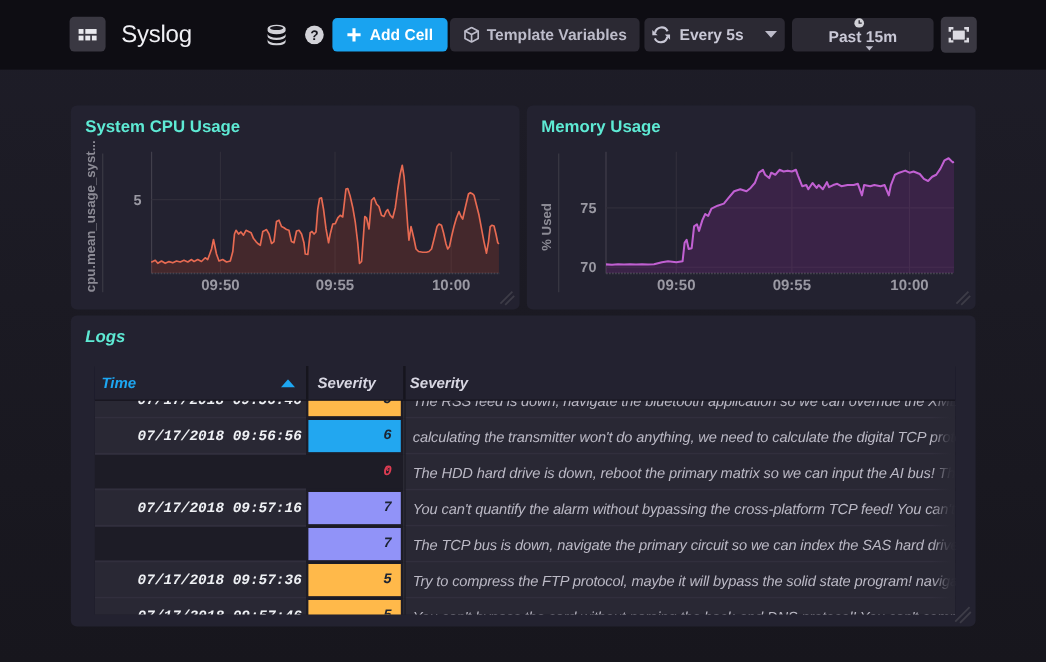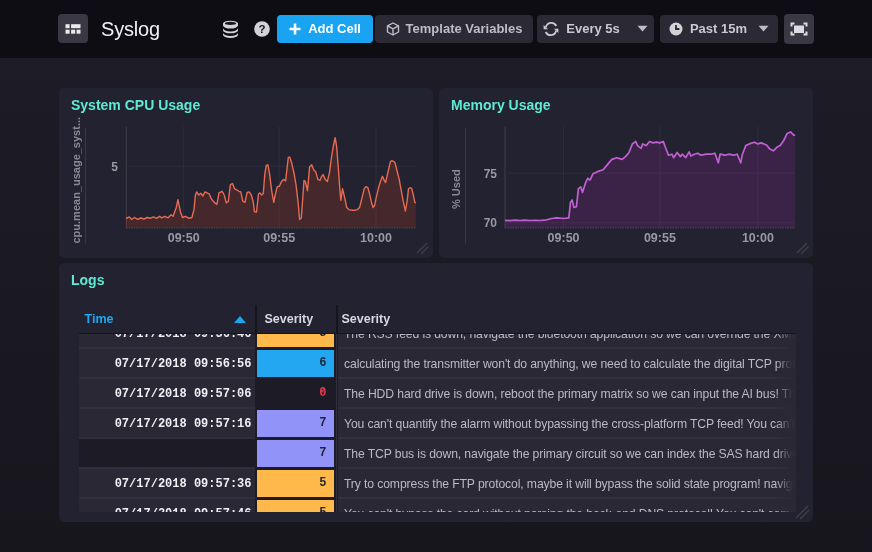--- a/index.html
+++ b/index.html
@@ -71,21 +71,21 @@
       <path d="M13.3 5.0 A5.5 5.5 0 0 0 2.9 6.4" fill="none" stroke="#c9c8d6" stroke-width="1.8"></path>
       <path d="M2.7 11.0 A5.5 5.5 0 0 0 13.1 9.6" fill="none" stroke="#c9c8d6" stroke-width="1.8"></path>
       <path d="M0.6 3.9 L0.6 8.3 L5.0 8.3 Z" fill="#c9c8d6"></path>
       <path d="M15.4 12.1 L15.4 7.7 L11.0 7.7 Z" fill="#c9c8d6"></path>
     </svg>
     Every 5s
     <svg width="11" height="7" viewBox="0 0 11 7" style="margin-left:17px;">
         <path d="M0.5 0.8 L10.5 0.8 L5.5 6.5 Z" fill="#bdbcca"></path>
       </svg>
   </div>
-  <div class="navbtn graybtn btnrow" style="left:660px;top:14.5px;width:118px;color:#c9c8d6;">
+  <div class="navbtn graybtn btnrow" style="left:660px;top:14.5px;width:118px;color:#c9c8d6;flex-direction:column;">
     <svg width="14" height="14" viewBox="0 0 14 14" style="margin-right:7px;">
       <circle cx="7" cy="7" r="6.5" fill="#d2d2d8"></circle>
       <path d="M7 3 L7 7 L10.4 7" fill="none" stroke="#2b2933" stroke-width="1.8"></path>
     </svg>
     Past 15m
     <svg width="11" height="7" viewBox="0 0 11 7" style="margin-left:11px;">
         <path d="M0.5 0.8 L10.5 0.8 L5.5 6.5 Z" fill="#bdbcca"></path>
       </svg>
   </div>
   <div class="navbtn sqbtn" style="left:784px;top:14px;width:29.5px;height:30px;">
@@ -133,21 +133,21 @@
     <text x="58" y="89.5" text-anchor="end" font-size="12" font-weight="bold" fill="#9a99a3">75</text>
     <text x="58" y="139" text-anchor="end" font-size="12" font-weight="bold" fill="#9a99a3">70</text>
     <text x="124.6" y="154" text-anchor="middle" font-size="12.5" font-weight="bold" fill="#9a99a3">09:50</text>
     <text x="220.9" y="154" text-anchor="middle" font-size="12.5" font-weight="bold" fill="#9a99a3">09:55</text>
     <text x="318.9" y="154" text-anchor="middle" font-size="12.5" font-weight="bold" fill="#9a99a3">10:00</text>
     <text x="0" y="0" transform="translate(20.5 121) rotate(-90)" font-size="11" font-weight="bold" fill="#8b8a94">% Used</text>
     <path d="M358 165 L368 155 M362 166 L369.5 158.5" stroke="#3d3c47" stroke-width="1.5"></path>
   </svg>
 </div>
 
-<div class="panel" id="logspanel" style="left:59px;top:263px;width:754px;height:258.5px;">
+<div class="panel" id="logspanel" style="left:59px;top:263px;width:754px;height:258.5px;font-style:italic;">
   <div class="ptitle">Logs</div>
   <div id="tbl">
 <div class="row" style="top:14px;">
       <div class="tcell">07/17/2018 09:56:46</div>
       <div class="vline"></div>
         <div class="scol">
           <div class="scell" style="background:#ffb94a;">5</div>
         </div>
       <div class="mcell">The RSS feed is down, navigate the bluetooth application so we can override the XML program!</div>
       <div class="abs" style="left:0;top:28px;width:717px;height:2px;background:#1d1c26;"></div>
@@ -159,21 +159,20 @@
       <div class="vline"></div>
         <div class="scol">
           <div class="scell" style="background:#22a7f0;">6</div>
         </div>
       <div class="mcell">calculating the transmitter won't do anything, we need to calculate the digital TCP protocol!</div>
       <div class="abs" style="left:0;top:28px;width:717px;height:2px;background:#1d1c26;"></div>
       <div class="abs" style="left:0;top:28px;width:176px;height:2px;background:#312f3d;"></div>
       <div class="abs" style="left:259.5px;top:28px;right:0;height:2px;background:#312f3d;"></div>
     </div>
     <div class="row" style="top:74px;">
-      <div class="tcell">07/17/2018 09:57:06</div>
       <div class="vline"></div>
         <div class="scol">
           <div class="scell" style="background:transparent;color:#dd3c52;">0<div style="position:absolute;right:8.5px;top:9.5px;width:5px;height:1.3px;background:#dd3c52;transform:rotate(-38deg);"></div></div>
         </div>
       <div class="mcell">The HDD hard drive is down, reboot the primary matrix so we can input the AI bus! The SSD...</div>
       <div class="abs" style="left:0;top:28px;width:717px;height:2px;background:#1d1c26;"></div>
       <div class="abs" style="left:0;top:28px;width:176px;height:2px;background:#312f3d;"></div>
       <div class="abs" style="left:259.5px;top:28px;right:0;height:2px;background:#312f3d;"></div>
     </div>
     <div class="row" style="top:104px;">

